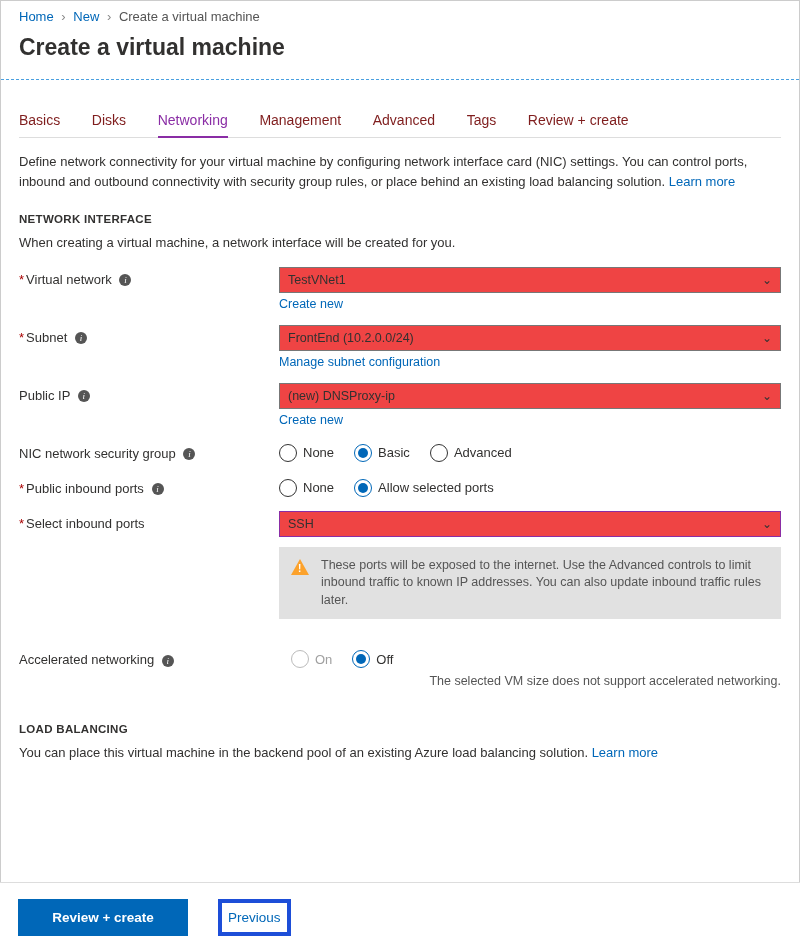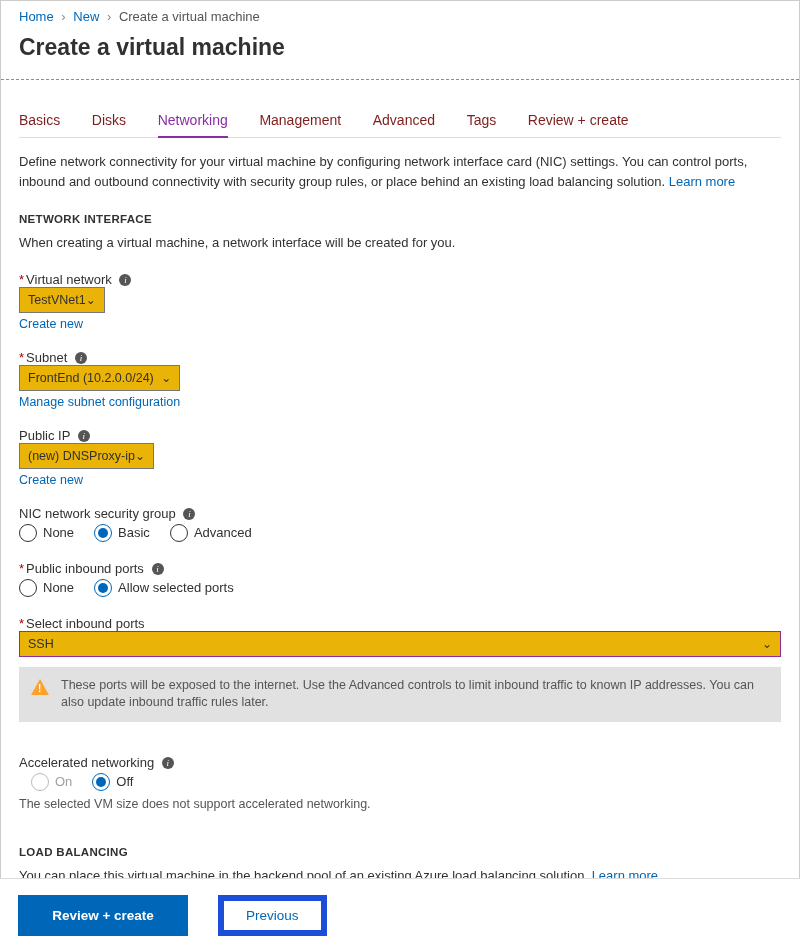--- a/index.html
+++ b/index.html
@@ -56,21 +56,20 @@
     letter-spacing: 0.3px;
     font-weight: 600;
     color: #323130;
     margin-top: 22px;
     margin-bottom: 8px;
   }
   .row {
     display: flex;
     align-items: flex-start;
     margin-top: 14px;
-    flex-direction: column;
   }
   .label-col {
     width: 260px;
     flex-shrink: 0;
     padding-top: 5px;
     font-size: 13px;
     color: #323130;
   }
   .req { color: #a80000; margin-right: 2px; }
   .info-icon {
@@ -86,21 +85,21 @@
     font-family: Georgia, serif;
     margin-left: 4px;
     vertical-align: middle;
   }
   .control-col { flex: 1; }
   .select {
     width: 100%;
     border: 1px solid #777;
     padding: 5px 8px;
     font-size: 12.5px;
-    background: #eab308;
+    background: #ef4444;
     position: relative;
     cursor: pointer;
     display: flex;
     justify-content: space-between;
     align-items: flex-end;
   }
   .select.purple { border: 1px solid #8a2da5; }
   .select .chev { font-size: 12px; color: #333; }
   .sublink {
     color: #0067b8;
@@ -184,22 +183,22 @@
     border: none;
     padding: 8px 28px;
     font-size: 13.5px;
     font-weight: 600;
     cursor: pointer;
     min-width: 170px;
   }
   .btn-outline {
     background: #fff;
     color: #0067b8;
-    border: 6px solid #1d4ed8;
-    padding: 7px 22px;
+    border: 4px solid #1d4ed8;
+    padding: 7px 6px;
     font-size: 13.5px;
     cursor: pointer;
   }
 </style>
 </head>
 <body>
 
 <div class="breadcrumb">
   <a>Home</a>
   <span class="sep">›</span>

